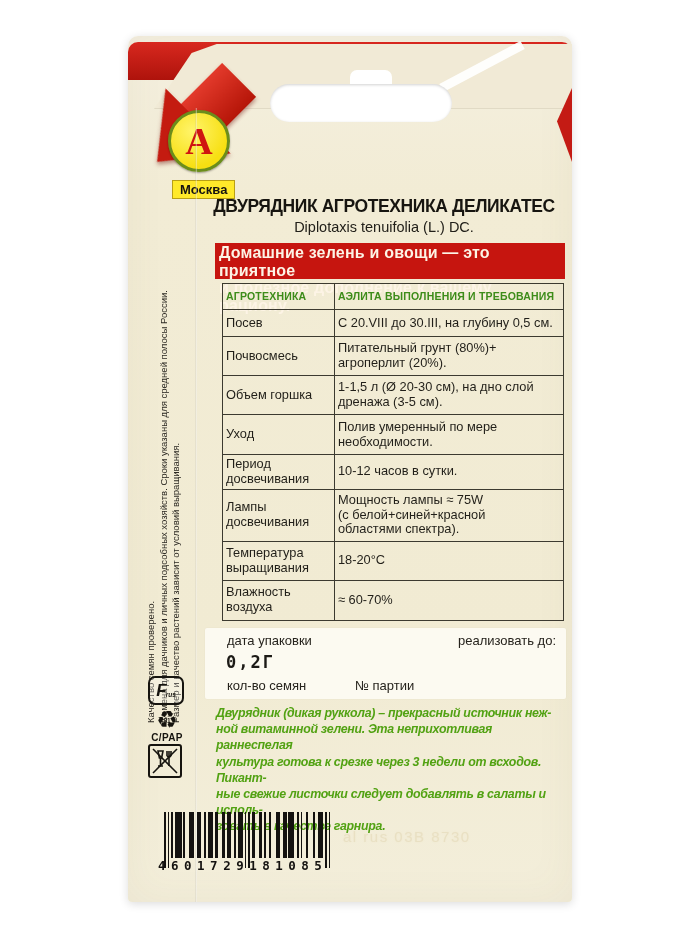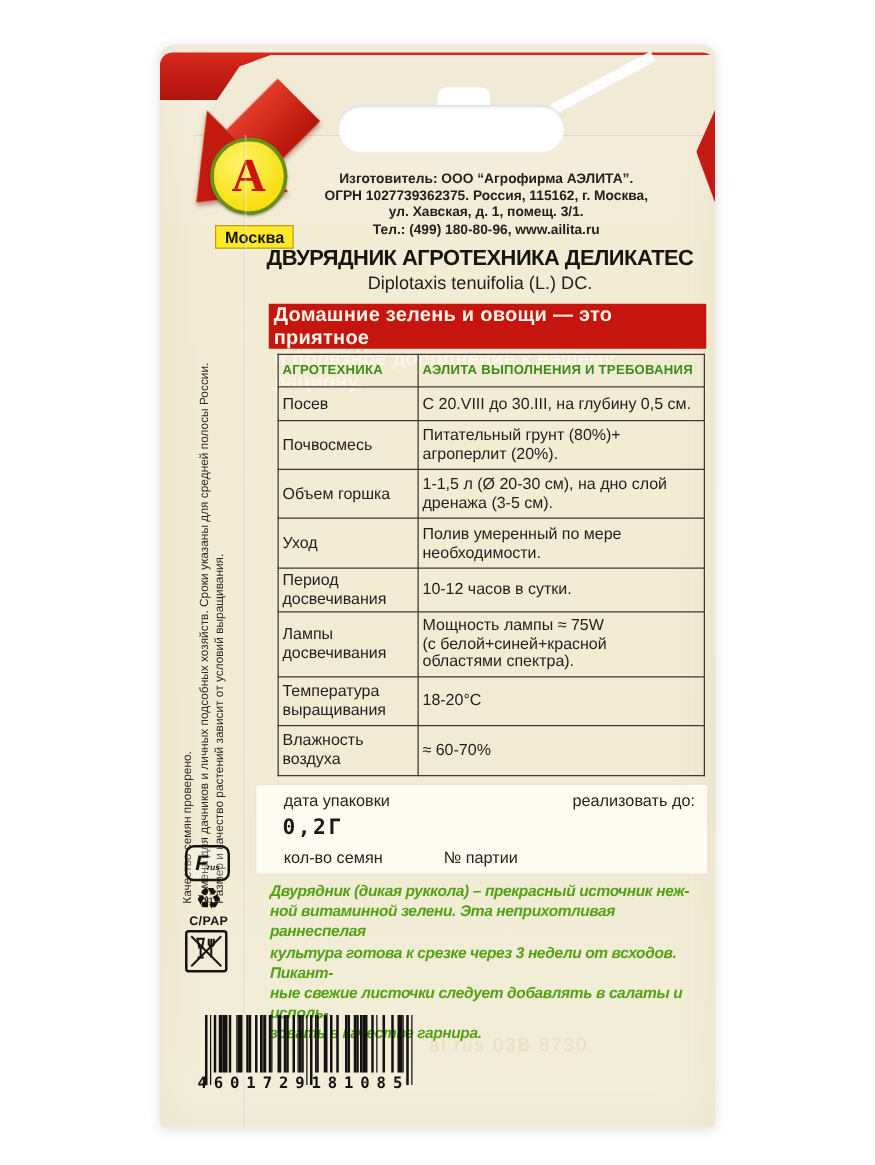--- a/index.html
+++ b/index.html
@@ -172,24 +172,20 @@
       <div class="arrow-head"></div>
     </div>
     <div class="brand-circle">
       <span class="brand-letter">А</span>
     </div>
     <div class="brand-city">Москва</div>
   </div>
 
   <div class="fold-line"></div>
 
-  <div class="manufacturer">Изготовитель: ООО “Агрофирма АЭЛИТА”.
-ОГРН 1027739362375. Россия, 115162, г. Москва,
-ул. Хавская, д. 1, помещ. 3/1.
-Тел.: (499) 180-80-96,  www.ailita.ru</div>
   <div class="title">ДВУРЯДНИК АГРОТЕХНИКА ДЕЛИКАТЕС</div>
   <div class="latin">Diplotaxis tenuifolia (L.) DC.</div>
   <div class="banner">Домашние зелень и овощи — это приятное
 и полезное дополнение к вашему рациону.</div>
 
   <table class="agro">
     <colgroup>
         <col class="c1">
         <col>
       </colgroup>

